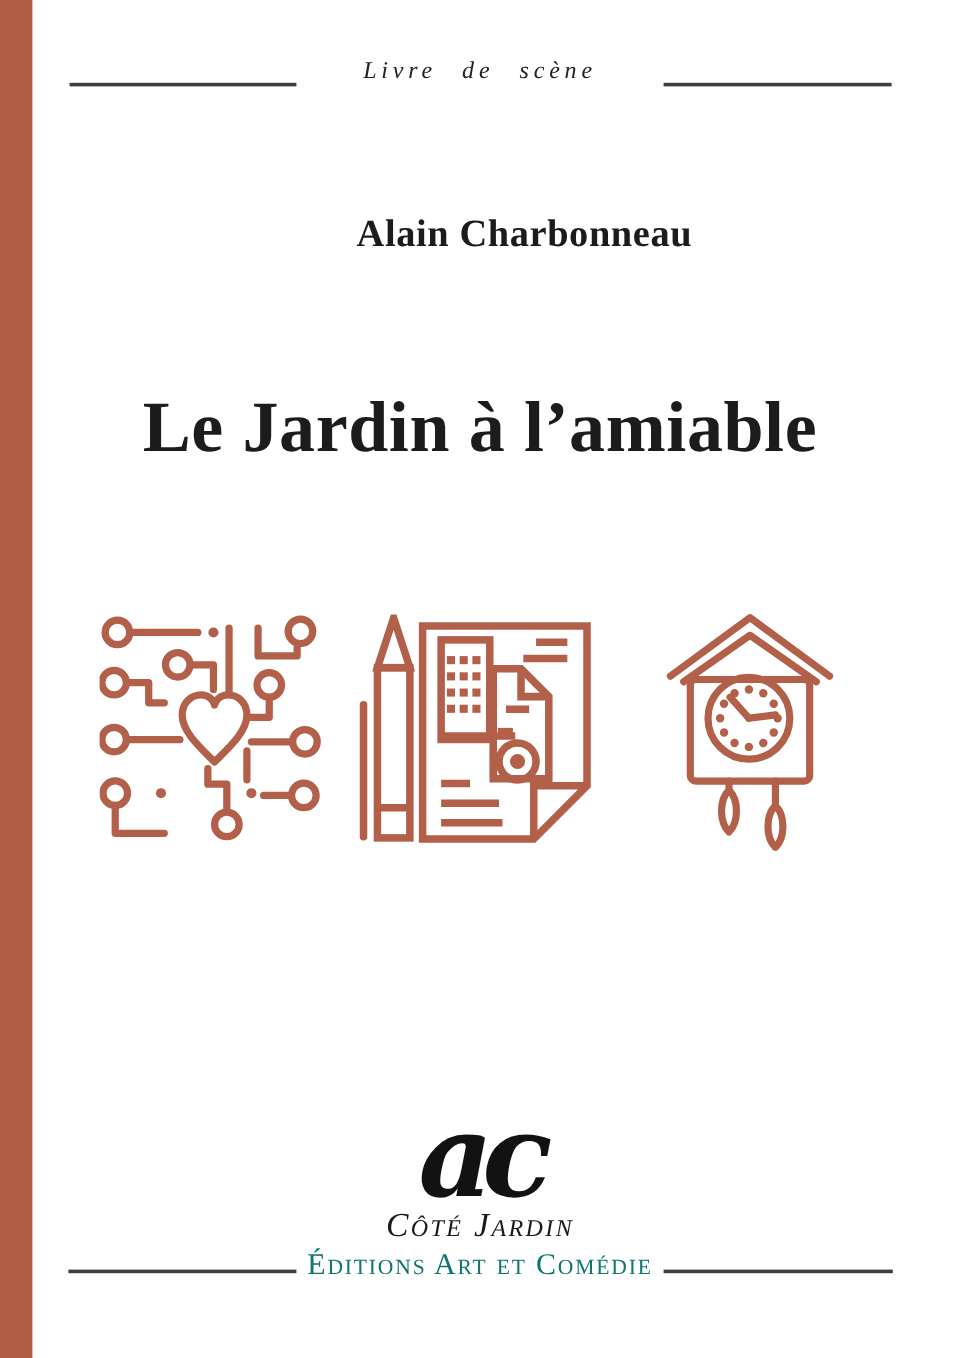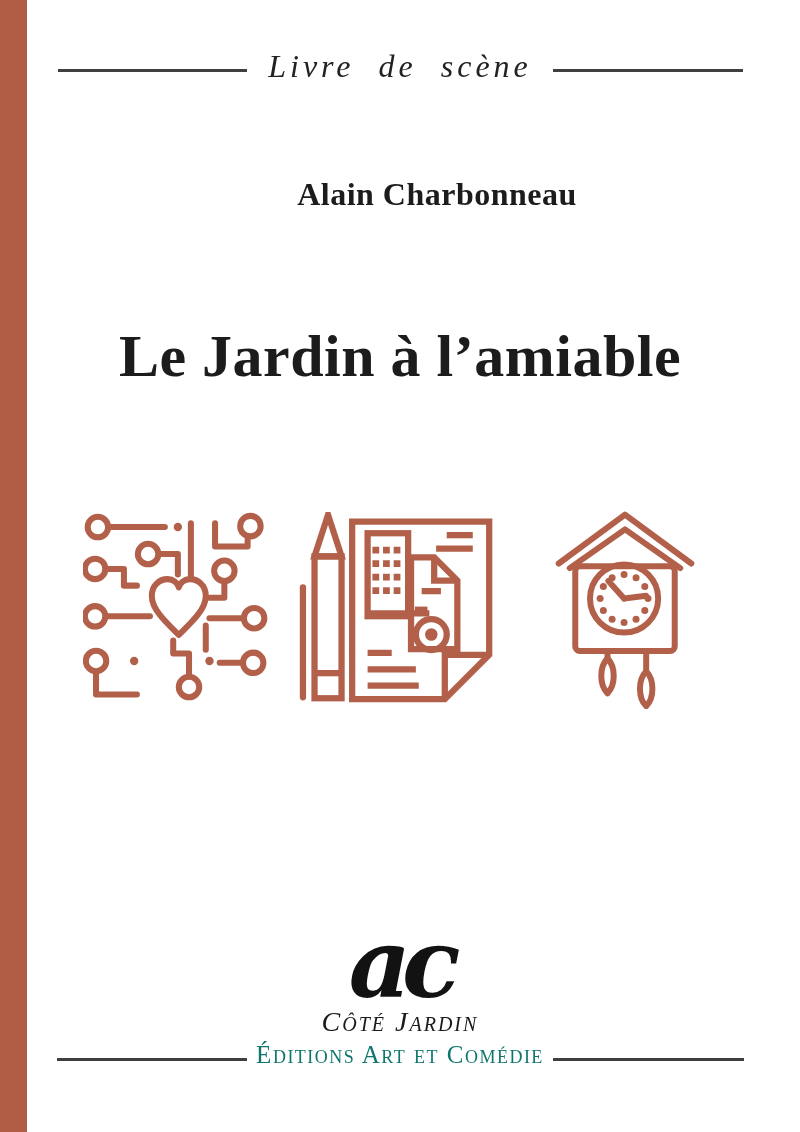--- a/index.html
+++ b/index.html
@@ -15,21 +15,21 @@
     overflow:hidden;font-family:"Liberation Serif", serif;color:var(--text);
   }
   .stripe{position:absolute;left:0;top:0;width:27px;height:1132px;background:var(--accent);}
   .rule{position:absolute;height:3px;background:var(--rule);}
   .rule.tl{left:58px;top:69px;width:189px;}
   .rule.tr{left:553px;top:69px;width:190px;}
   .rule.bl{left:57px;top:1058px;width:190px;}
   .rule.br{left:553px;top:1058px;width:191px;}
   .series{
     position:absolute;left:0;top:48px;width:800px;text-align:center;
-    font-style:italic;font-size:32px;letter-spacing:4px;word-spacing:12px;color:#222;
+    font-style:italic;font-size:20px;letter-spacing:4px;word-spacing:12px;color:#222;
   }
   .author{
     position:absolute;left:0;top:176px;width:800px;text-align:center;
     font-weight:bold;font-size:32px;letter-spacing:0.5px;padding-left:37px;
   }
   .title{
     position:absolute;left:0;top:322px;width:800px;text-align:center;
     font-weight:bold;font-size:60px;letter-spacing:0.5px;
   }
   .icons{position:absolute;left:0;top:0;width:800px;height:0;}

